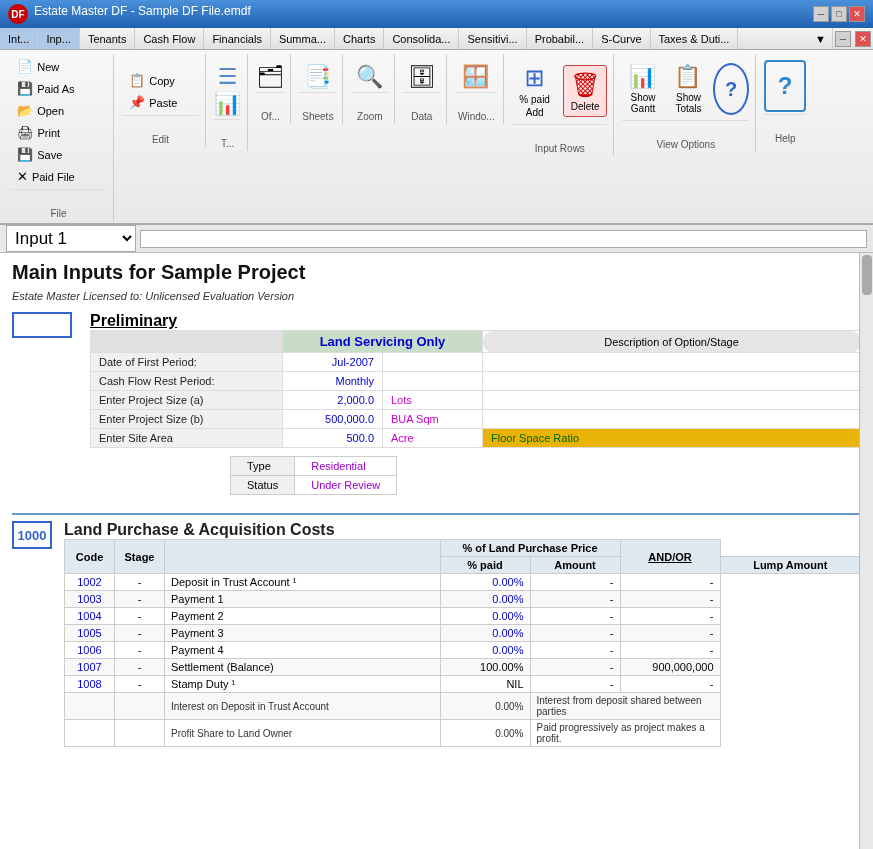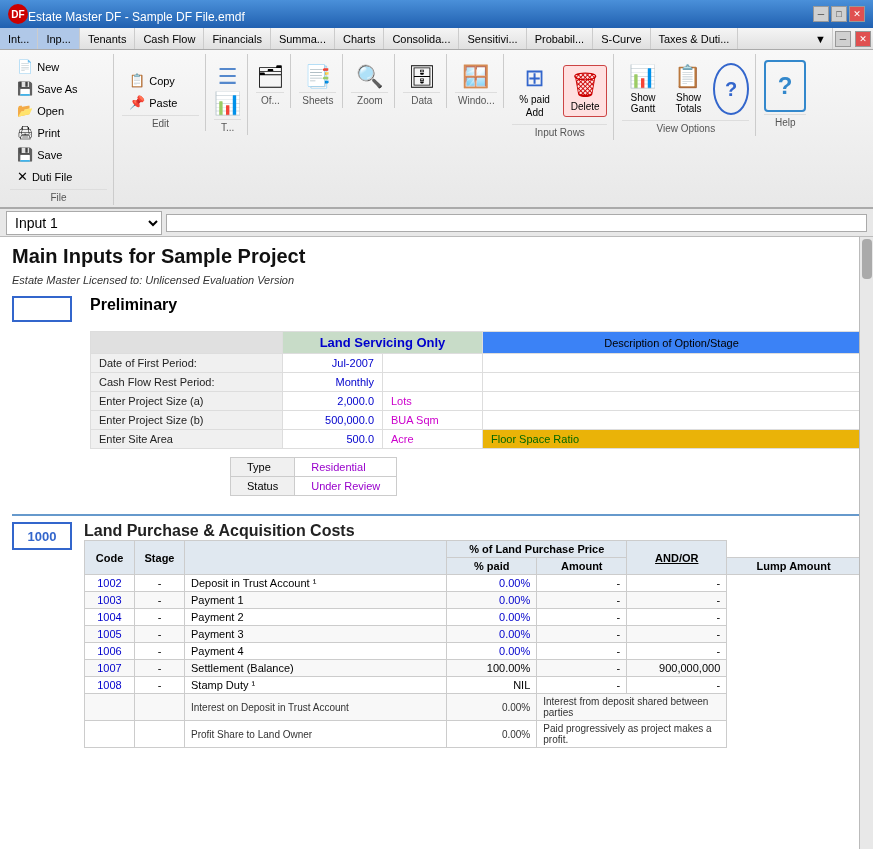--- a/index.html
+++ b/index.html
@@ -9,21 +9,21 @@
     .title-bar {
       background: linear-gradient(to bottom, #4a90d9, #2060b0);
       color: white;
       height: 28px;
       display: flex;
       align-items: center;
       justify-content: space-between;
       padding: 0 8px;
       font-size: 12px;
     }
-    .title-bar-left { display: flex; align-items: flex-end; }
+    .title-bar-left { display: flex; align-items: flex-start; gap: 6px; }
     .app-icon { width: 20px; height: 20px; background: #c00; border-radius: 50%; display: flex; align-items: center; justify-content: center; color: white; font-size: 10px; font-weight: bold; }
     .title-bar-controls { display: flex; gap: 2px; }
     .title-btn { width: 16px; height: 16px; border: 1px solid #999; display: flex; align-items: center; justify-content: center; font-size: 9px; cursor: pointer; background: #d0d0d0; color: #333; }
     .title-btn.close { background: #e05050; color: white; }
 
     
     .menu-bar {
       background: linear-gradient(to bottom, #f5f5f5, #e0e0e0);
       border-bottom: 1px solid #aaa;
       display: flex;
@@ -65,21 +65,21 @@
       flex: 1;
       align-items: center;
       gap: 2px;
     }
     .ribbon-group-label {
       font-size: 10px;
       text-align: center;
       color: #555;
       margin-top: 2px;
       border-top: 1px solid #ddd;
-      padding-top: 2px;
+      padding-top: 18px;
     }
     .ribbon-btn {
       display: flex;
       flex-direction: column;
       align-items: center;
       justify-content: center;
       padding: 3px 6px;
       cursor: pointer;
       border: 1px solid transparent;
       border-radius: 3px;
@@ -108,24 +108,24 @@
       background: #e8e8e8;
       padding: 3px 6px;
       display: flex;
       align-items: center;
       gap: 4px;
       border-bottom: 1px solid #bbb;
       height: 28px;
     }
     .dropdown-select {
       padding: 2px 4px;
-      font-size: 14px;
+      font-size: 17px;
       border: 1px solid #aaa;
       background: white;
-      width: 156px;
+      width: 130px;
     }
     .toolbar-input {
       padding: 2px 4px;
       font-size: 11px;
       border: 1px solid #aaa;
       background: white;
       flex: 1;
     }
 
     
@@ -148,21 +148,21 @@
       margin-bottom: 6px;
     }
 
     .license-text {
       font-size: 11px;
       color: #333;
       margin-bottom: 10px;
       font-style: italic;
     }
     .section-number-box {
-      width: 60px;
+      width: 40px;
       height: 28px;
       border: 2px solid #3366cc;
       display: flex;
       align-items: center;
       justify-content: center;
       font-size: 13px;
       font-weight: bold;
       color: #3366cc;
       margin-right: 12px;
     }
@@ -193,21 +193,21 @@
     }
     .prelim-table .unit-cell {
       color: #cc00cc;
       width: 100px;
     }
     .prelim-table .desc-cell {
       background: #eab308;
       color: #006600;
       font-size: 11px;
     }
-    .desc-header { background: #3b82f6; text-align: center; font-size: 11px; }
+    .desc-header { background: #e5e5e5; text-align: center; font-size: 11px; border-radius: 10px; }
 
     
     .type-status-table {
       border-collapse: collapse;
       margin: 8px 0 8px 140px;
     }
     .type-status-table td {
       padding: 3px 16px;
       border: 1px solid #ccc;
       font-size: 11px;
@@ -286,37 +286,37 @@
 <div class="ribbon" style="min-height:96px; align-items:flex-start; padding-top:4px;">
 
   <div class="ribbon-group" style="min-width:110px;">
     <div class="ribbon-group-buttons" style="flex-direction:column; align-items:flex-start; gap:1px;">
       <div class="ribbon-btn-small">
         <span class="icon">📄</span>
         <span>New</span>
       </div>
       <div class="ribbon-btn-small">
         <span class="icon">💾</span>
-        <span>Save As</span>
+        <span>Paid As</span>
       </div>
       <div class="ribbon-btn-small">
         <span class="icon">📂</span>
         <span>Open</span>
       </div>
       <div class="ribbon-btn-small">
         <span class="icon">🖨</span>
         <span>Print</span>
       </div>
       <div class="ribbon-btn-small">
         <span class="icon">💾</span>
         <span>Save</span>
       </div>
       <div class="ribbon-btn-small">
         <span class="icon">✕</span>
-        <span>Duti File</span>
+        <span>Paid File</span>
       </div>
     </div>
     <div class="ribbon-group-label">File</div>
   </div>
 
   <div class="ribbon-group" style="min-width:90px;">
     <div class="ribbon-group-buttons" style="flex-direction:column; align-items:flex-start; gap:1px; padding-top:14px;">
       <div class="ribbon-btn-small">
         <span class="icon">📋</span>
         <span>Copy</span>
@@ -426,21 +426,21 @@
   <div class="content-wrapper">
 
     <div class="page-title">Main Inputs for Sample Project</div>
     <div class="license-text">Estate Master Licensed to: Unlicensed Evaluation Version</div>
 
     <div style="display:flex; align-items:flex-start; margin-bottom:10px;">
       <div style="width:70px; margin-right:8px;">
         <input type="text" style="width: 60px; height: 26px; border: 2px solid rgb(51, 102, 204); background: white;" value="">
       </div>
       <div style="flex:1;">
-        <div style="font-size:16px; font-weight:bold; margin-bottom:17px;">Preliminary</div>
+        <div style="font-size:16px; font-weight:bold; margin-bottom:0;text-decoration:underline;">Preliminary</div>
         <table class="prelim-table">
           <thead>
             <tr>
               <td class="label-cell" style="background:#e0e0e0;"></td>
               <td colspan="2" style="background:#c8dcc8; text-align:center; font-weight:bold; color:#0000cc; font-size:13px;">Land Servicing Only</td>
               <td class="desc-header">Description of Option/Stage</td>
             </tr>
           </thead>
           <tbody>
             <tr>

